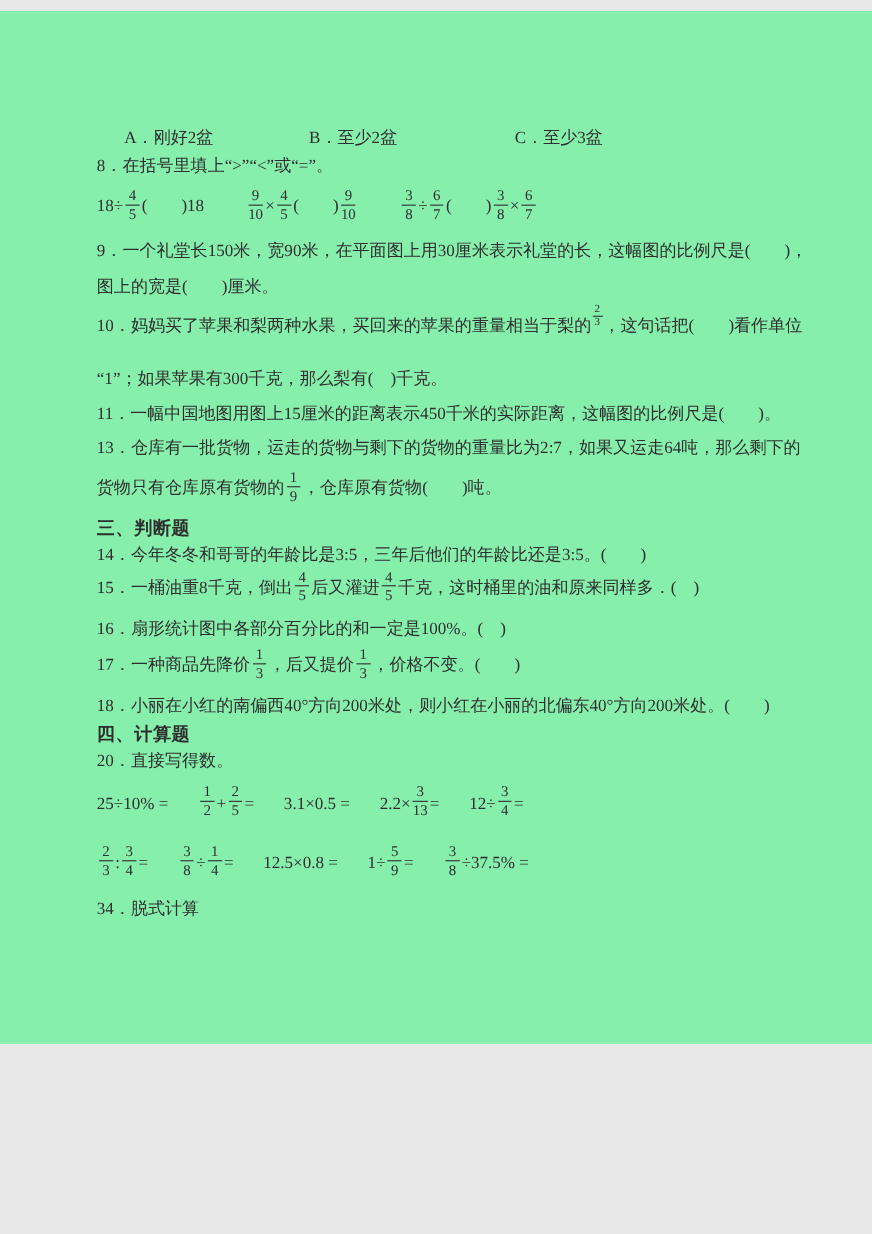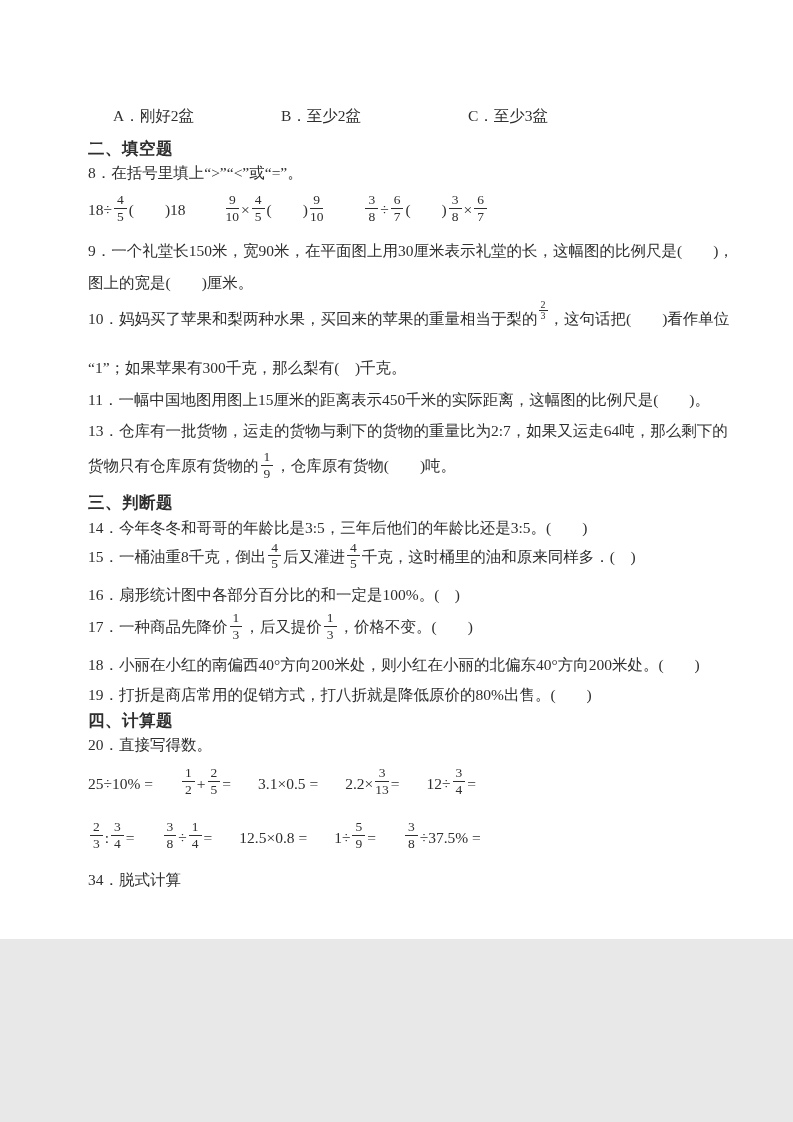--- a/index.html
+++ b/index.html
@@ -1,20 +1,20 @@
 <!DOCTYPE html>
 <html><head>
 <meta charset="utf-8">
 <style>
   html,body{margin:0;padding:0;background:#e8e8e8;}
   .page{
     position:relative;
     width:793px;height:939px;
-    background:#ffffff;
-    margin:0 auto;
+    background:#86efac;
+    margin:10px auto;
     overflow:hidden;
     font-family:"Liberation Serif","DejaVu Serif",serif;
     color:#2e2e2e;
   }
   .content{padding:105px 60px 0 88px;}
   .line{
     margin:0;
     font-size:15.5px;
     line-height:22px;
     white-space:nowrap;
@@ -87,21 +87,20 @@
 
 <div class="page" data-name="worksheet-page">
   <div class="content" data-name="worksheet-content">
 
     <div class="options-row" data-name="choice-options-row">
       <span class="opt opt-a" data-name="option-a">A．刚好2盆</span>
       <span class="opt opt-b" data-name="option-b">B．至少2盆</span>
       <span class="opt opt-c" data-name="option-c">C．至少3盆</span>
     </div>
 
-    <h2 class="sec" data-name="section-heading-fill-in">二、填空题</h2>
 
     <p class="line" data-name="question-8-text">8．在括号里填上“&gt;”“&lt;”或“=”。</p>
     <div class="expr-row expr-row-8" data-name="question-8-expressions">
       <span class="expr" data-name="expression">18÷<span class="frac" data-name="fraction">
             <span class="num" data-name="fraction-numerator">4</span>
             <span class="den" data-name="fraction-denominator">5</span>
           </span>(　　)18</span>
       <span class="expr" data-name="expression"><span class="frac" data-name="fraction">
             <span class="num" data-name="fraction-numerator">9</span>
             <span class="den" data-name="fraction-denominator">10</span>
@@ -138,21 +137,20 @@
     <p class="line" data-name="question-13-line-1">13．仓库有一批货物，运走的货物与剩下的货物的重量比为2:7，如果又运走64吨，那么剩下的</p>
     <p class="line" data-name="question-13-line-2">货物只有仓库原有货物的<span class="frac" data-name="fraction"><span class="num" data-name="fraction-numerator">1</span><span class="den" data-name="fraction-denominator">9</span></span>，仓库原有货物(　　)吨。</p>
 
     <h2 class="sec" data-name="section-heading-judge">三、判断题</h2>
 
     <p class="line" data-name="question-14">14．今年冬冬和哥哥的年龄比是3:5，三年后他们的年龄比还是3:5。(　　)</p>
     <p class="line" data-name="question-15">15．一桶油重8千克，倒出<span class="frac" data-name="fraction"><span class="num" data-name="fraction-numerator">4</span><span class="den" data-name="fraction-denominator">5</span></span>后又灌进<span class="frac" data-name="fraction"><span class="num" data-name="fraction-numerator">4</span><span class="den" data-name="fraction-denominator">5</span></span>千克，这时桶里的油和原来同样多．(　)</p>
     <p class="line" data-name="question-16">16．扇形统计图中各部分百分比的和一定是100%。(　)</p>
     <p class="line" data-name="question-17">17．一种商品先降价<span class="frac" data-name="fraction"><span class="num" data-name="fraction-numerator">1</span><span class="den" data-name="fraction-denominator">3</span></span>，后又提价<span class="frac" data-name="fraction"><span class="num" data-name="fraction-numerator">1</span><span class="den" data-name="fraction-denominator">3</span></span>，价格不变。(　　)</p>
     <p class="line" data-name="question-18">18．小丽在小红的南偏西40°方向200米处，则小红在小丽的北偏东40°方向200米处。(　　)</p>
-    <p class="line" data-name="question-19">19．打折是商店常用的促销方式，打八折就是降低原价的80%出售。(　　)</p>
 
     <h2 class="sec" data-name="section-heading-calc">四、计算题</h2>
 
     <p class="line" data-name="question-20-text">20．直接写得数。</p>
     <div class="expr-row expr-row-calc" data-name="question-20-row-1">
       <span class="expr" data-name="expression">25÷10% =</span>
       <span class="expr" data-name="expression"><span class="frac" data-name="fraction">
             <span class="num" data-name="fraction-numerator">1</span>
             <span class="den" data-name="fraction-denominator">2</span>
           </span> + <span class="frac" data-name="fraction">

